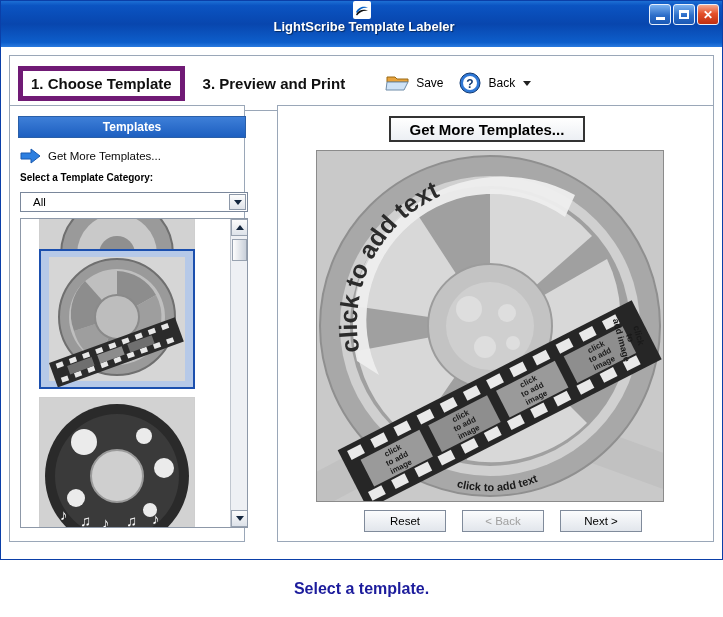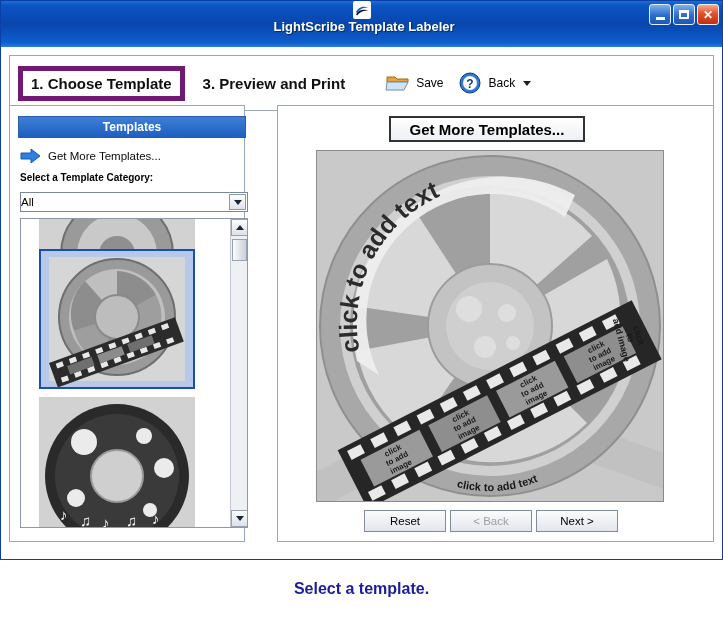--- a/index.html
+++ b/index.html
@@ -168,21 +168,21 @@
   .combo {
     position: absolute;
     left: 10px; top: 86px;
     width: 228px; height: 20px;
     border: 1px solid #7a879b;
     background: #ffffff;
     box-sizing: border-box;
     display: flex;
     align-items: center;
     font-size: 11.5px;
-    padding-left: 0;
+    padding-left: 12px;
   }
   .combo-btn {
     position: absolute;
     right: 1px; top: 1px;
     width: 17px; height: 16px;
     background: linear-gradient(to bottom,#fdfdfd,#dfe3ea);
     border: 1px solid #8d98a8;
     box-sizing: border-box;
     display: flex;
     align-items: center;
@@ -283,21 +283,21 @@
     width: 348px; height: 352px;
     background: #c9c9c9;
     border: 1px solid #8b8b8b;
     box-sizing: border-box;
     overflow: hidden;
   }
   .nav-row {
     position: absolute;
     left: 86px; top: 404px;
     display: flex;
-    gap: 4px;
+    gap: 16px;
   }
   .btn {
     width: 82px; height: 22px;
     border: 1px solid #808b9b;
     background: linear-gradient(to bottom,#fbfcfd,#e2e6ec);
     font-size: 11.5px;
     display: flex;
     align-items: center;
     justify-content: center;
     box-sizing: border-box;

